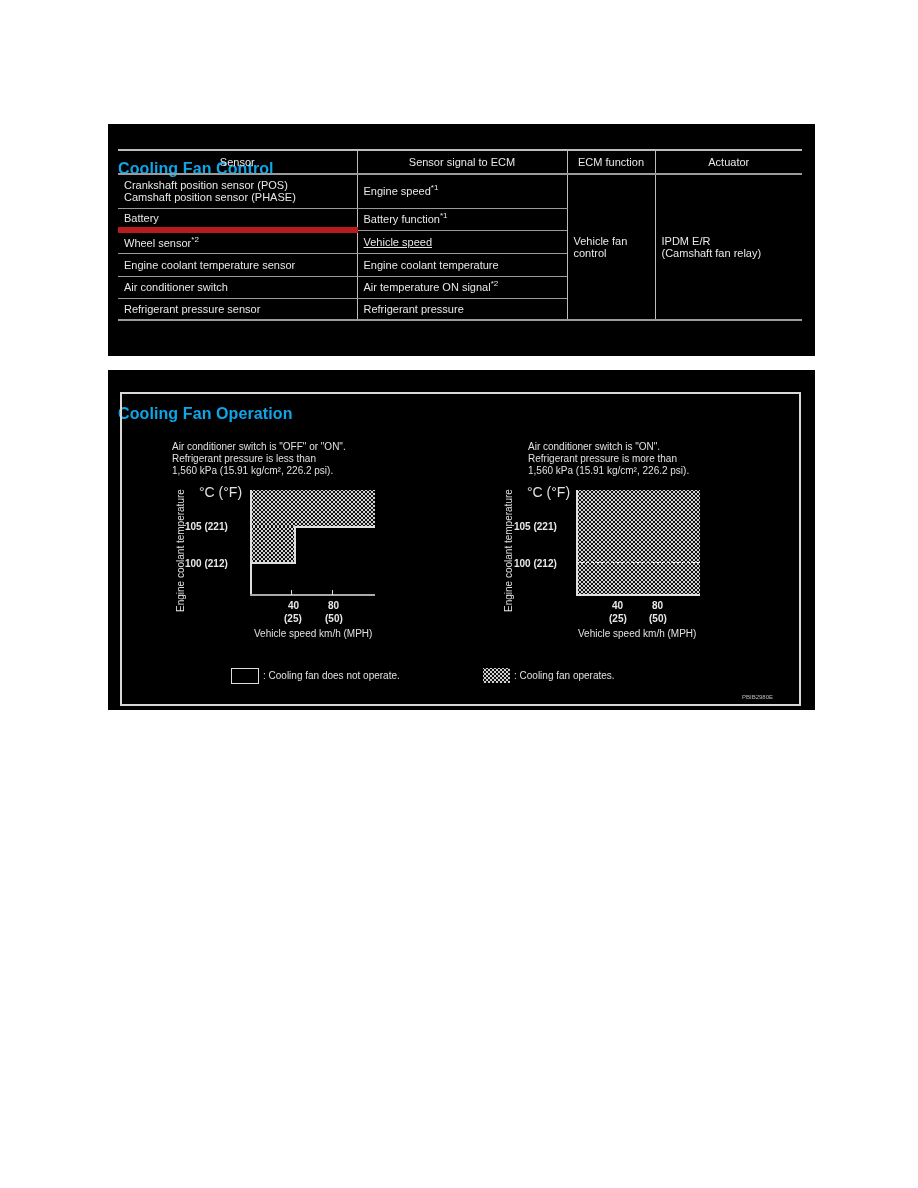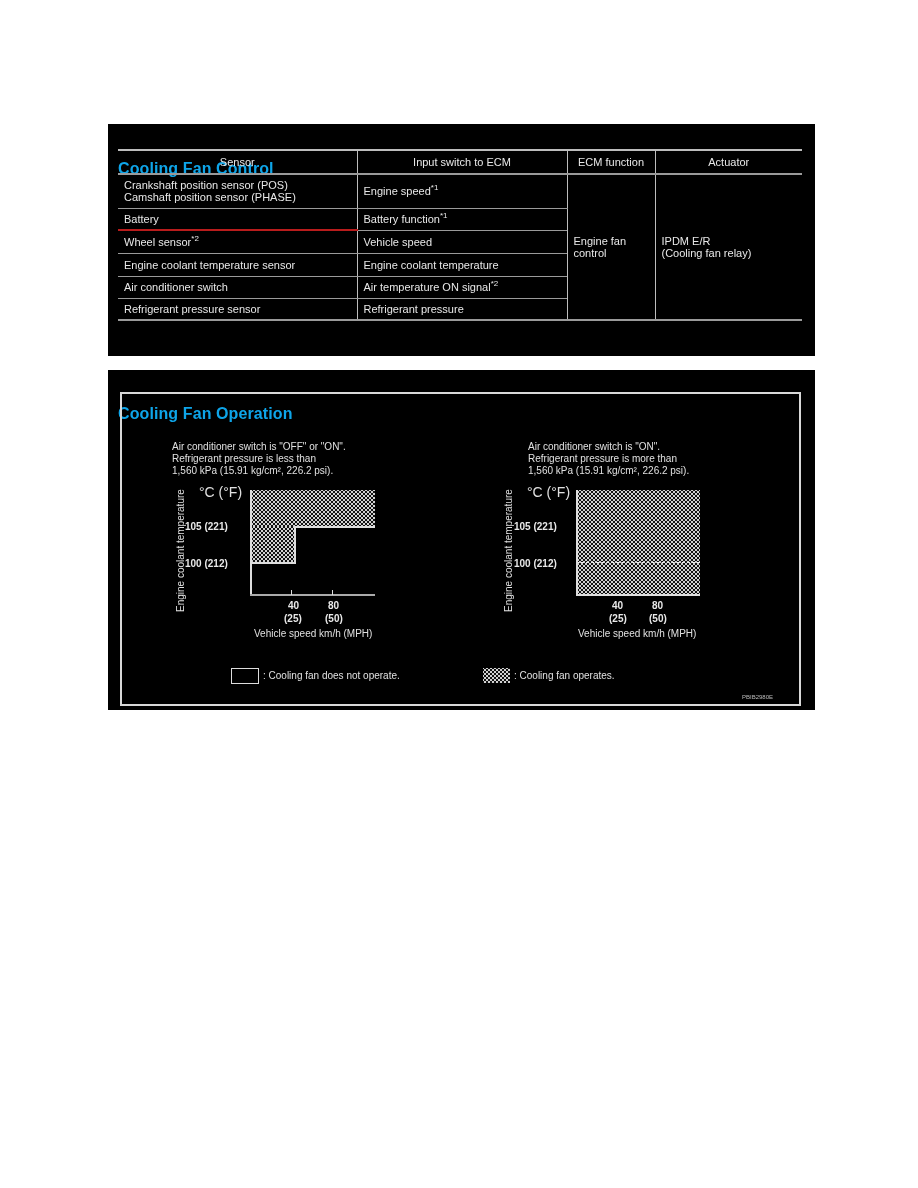--- a/index.html
+++ b/index.html
@@ -36,46 +36,46 @@
   <table class="ctab">
     <colgroup>
         <col style="width:239px">
         <col style="width:210px">
         <col style="width:88px">
         <col style="width:147px">
       </colgroup>
     <tbody>
         <tr>
       <th>Sensor</th>
-      <th>Input switch to ECM</th>
+      <th>Sensor signal to ECM</th>
       <th>ECM function</th>
       <th>Actuator</th>
     </tr>
     <tr style="height:34px">
       <td>
         <div>Crankshaft position sensor (POS)</div>
         <div>Camshaft position sensor (PHASE)</div>
       </td>
       <td class="vl"><span>Engine speed</span><sup>*1</sup></td>
       <td class="vl" rowspan="6" style="border-bottom:2px solid #9a9a9a;">
-        <div>Engine fan</div>
+        <div>Vehicle fan</div>
         <div>control</div>
       </td>
       <td class="vl" rowspan="6" style="border-bottom:2px solid #9a9a9a;">
         <div>IPDM E/R</div>
-        <div>(Cooling fan relay)</div>
+        <div>(Camshaft fan relay)</div>
       </td>
     </tr>
     <tr style="height:22px">
       <td>Battery</td>
       <td class="vl"><span>Battery function</span><sup>*1</sup></td>
     </tr>
     <tr style="height:23px">
-      <td style="border-top:2px solid #b91c1c;"><span>Wheel sensor</span><sup>*2</sup></td>
-      <td class="vl" style="border-top:1px solid #9a9a9a;">Vehicle speed</td>
+      <td style="border-top:6px solid #b91c1c;"><span>Wheel sensor</span><sup>*2</sup></td>
+      <td class="vl" style="border-top:1px solid #9a9a9a;text-decoration:underline;">Vehicle speed</td>
     </tr>
     <tr style="height:23px">
       <td>Engine coolant temperature sensor</td>
       <td class="vl">Engine coolant temperature</td>
     </tr>
     <tr style="height:22px">
       <td>Air conditioner switch</td>
       <td class="vl"><span>Air temperature ON signal</span><sup>*2</sup></td>
     </tr>
     <tr class="last" style="height:22px">

